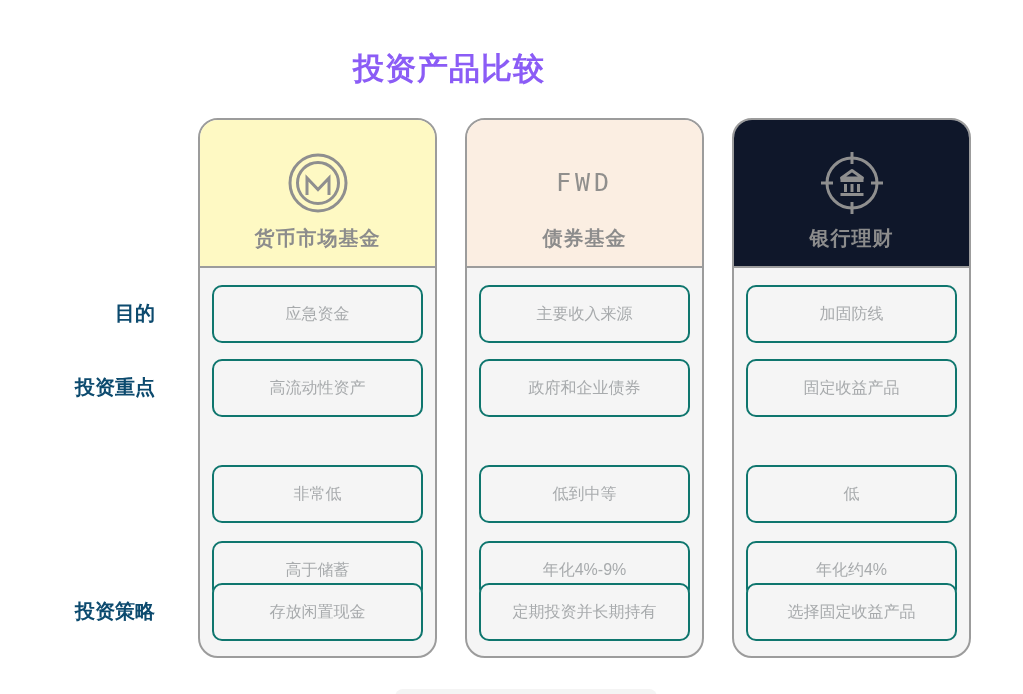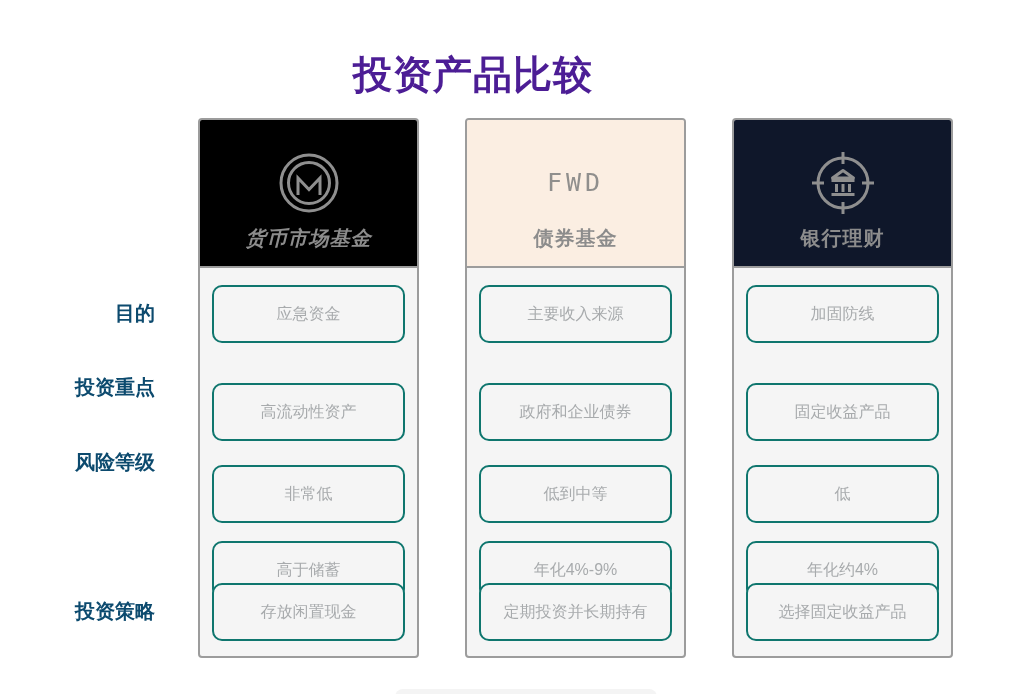--- a/index.html
+++ b/index.html
@@ -5,38 +5,38 @@
   html,body{margin:0;padding:0;background:#ffffff;}
   .canvas{
     position:relative;
     width:1023px;height:694px;
     background:#ffffff;
     font-family:"Liberation Sans",sans-serif;
     overflow:hidden;
   }
   .title{
     position:absolute;left:353px;top:48px;width:320px;
-    font-size:39px;font-weight:700;color:#4c1d95;
+    font-size:31px;font-weight:700;color:#8b5cf6;
     letter-spacing:1px;
   }
   .row-label{
     position:absolute;left:28px;width:127px;
     text-align:right;font-size:20px;font-weight:700;color:#0c4a6e;
     line-height:26px;
   }
   .col{
-    position:absolute;top:118px;width:221px;height:540px;
-    border:2px solid #9c9c9c;border-radius:4px;
+    position:absolute;top:118px;width:239px;height:540px;
+    border:2px solid #9c9c9c;border-radius:20px;
     box-sizing:border-box;overflow:hidden;background:#f5f5f5;
   }
   .col-header{
     position:relative;height:148px;
     border-bottom:2px solid #9c9c9c;box-sizing:border-box;
   }
-  .col-1 .col-header{background:#000000;font-style:italic;}
+  .col-1 .col-header{background:#fef9c3;}
   .col-2 .col-header{background:#fbeee2;}
   .col-3 .col-header{background:#0f172a;}
   .header-icon{
     position:absolute;left:50%;transform:translateX(-50%);
   }
   .icon-mm{top:31px;}
   .icon-bank{top:27px;}
   .icon-text{
     position:absolute;left:0;top:48px;width:100%;text-align:center;
     font-family:"DejaVu Sans Mono",monospace;
@@ -47,21 +47,21 @@
     font-size:20px;font-weight:700;color:#8c8c8c;letter-spacing:1px;
   }
   .cell{
     position:absolute;left:12px;right:12px;height:58px;
     border:2px solid #0f766e;border-radius:10px;box-sizing:border-box;
     display:flex;align-items:center;justify-content:center;
     font-size:16px;color:#a8abad;background:#f5f5f5;
     white-space:nowrap;
   }
   .cell.r1{top:165px;}
-  .cell.r2{top:239px;margin-top:24px;}
+  .cell.r2{top:239px;}
   .cell.r3{top:314px;margin-top:31px;}
   .cell.r4{top:389px;margin-top:32px;}
   .cell.r5{top:463px;}
   .label-r1{top:300px;}
   .label-r2{top:374px;}
   .label-r3{top:449px;}
   .label-r4{top:524px;}
   .label-r5{top:598px;}
   .col-1{left:198px;}
   .col-2{left:465px;}
@@ -74,21 +74,20 @@
 </style>
 </head>
 <body>
 
 <div class="canvas">
 
   <div class="title">投资产品比较</div>
 
   <div class="row-label label-r1">目的</div>
   <div class="row-label label-r2">投资重点</div>
-  <div class="row-label label-r3">风险等级</div>
   <div class="row-label label-r5">投资策略</div>
 
   <div class="col col-1">
     <div class="col-header">
       <span class="header-icon icon-mm">
         <svg width="64" height="64" viewBox="0 0 64 64">
           <circle class="stroke" cx="32" cy="32" r="28"></circle>
           <circle class="stroke" cx="32" cy="32" r="20.5"></circle>
           <path class="stroke" d="M21 44 V27 L32 38.5 L43 27 V44" stroke-linejoin="miter"></path>
         </svg>

